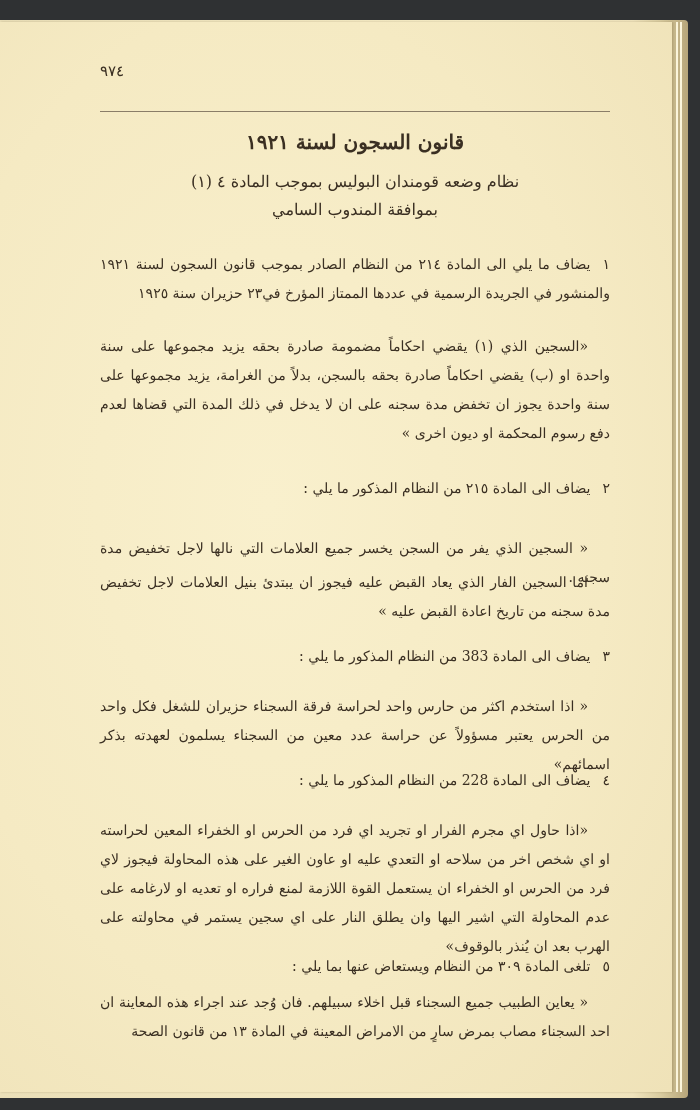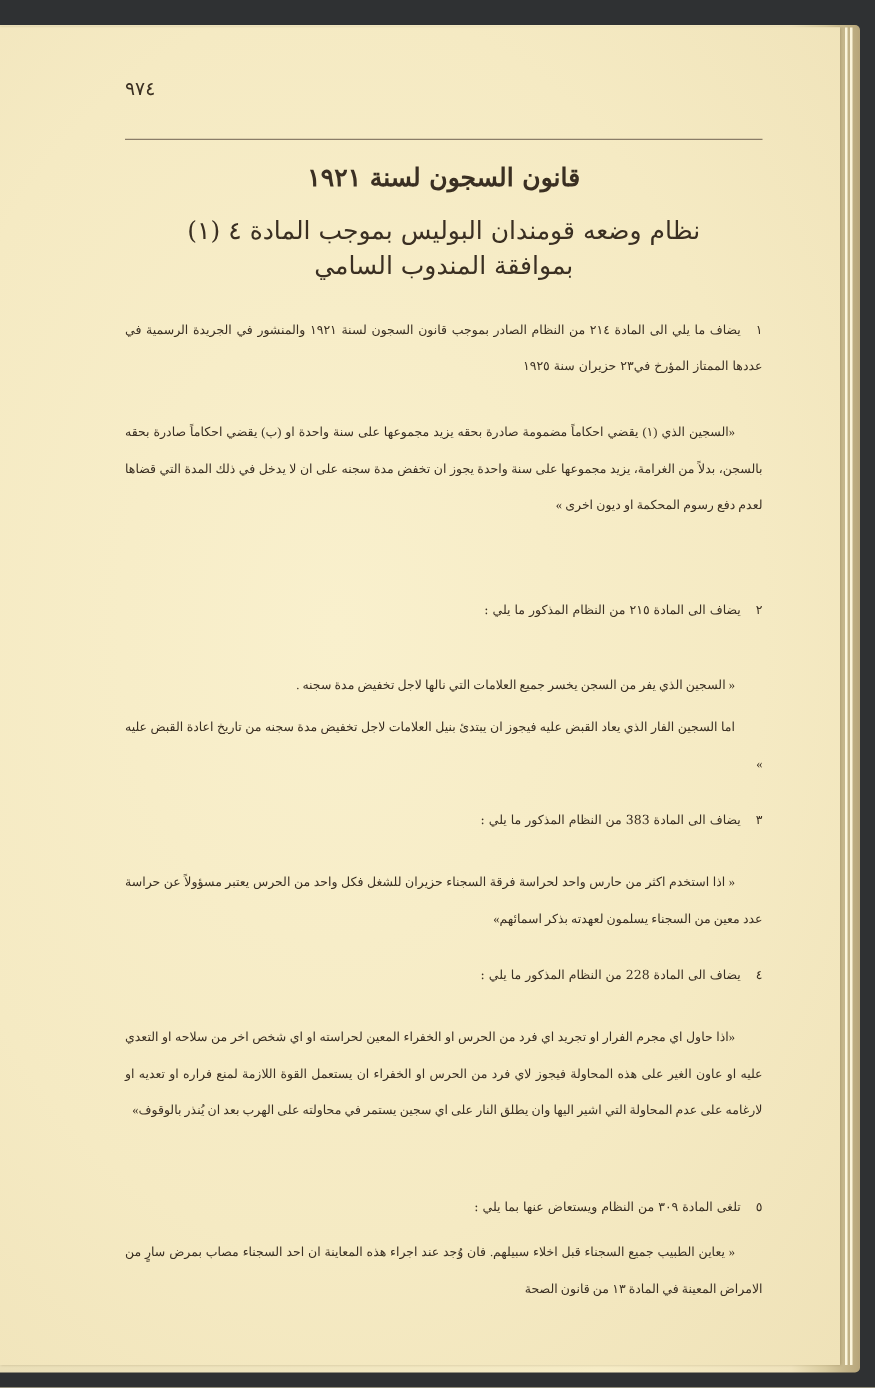--- a/index.html
+++ b/index.html
@@ -34,28 +34,28 @@
   .running-title { position: absolute; left: 0; right: 0; text-align: center; top: 0; }
   .page-number { position: absolute; left: 0; top: 0; direction: ltr; }
   .rule {
     position: absolute; top: 89px; left: 0; width: 510px; height: 1px; background: #8a7d68;
   }
   .law-title {
     position: absolute; top: 108px; left: 0; right: 0; text-align: center;
     font-size: 20px; font-weight: bold;
   }
   .subtitle {
-    position: absolute; left: 0; right: 0; text-align: center; font-size: 20px;
+    position: absolute; left: 0; right: 0; text-align: center; font-size: 16px;
   }
   .para {
-    position: absolute; left: 0; right: 0; font-size: 10px; line-height: 29px;
+    position: absolute; left: 0; right: 0; font-size: 14px; line-height: 29px;
     text-align: justify; text-align-last: right;
   }
   .item-num { display: inline-block; margin-left: 12px; }
-  .quote { text-indent: 22px; font-family: Liberation Serif, serif; }
+  .quote { text-indent: 22px; }
 </style>
 </head>
 <body>
 
 <div class="page-stack"></div>
 <div class="page-edge" style="left:676px"></div>
 <div class="page-edge" style="left:680px"></div>
 
 <div class="page">
   <div class="content">

